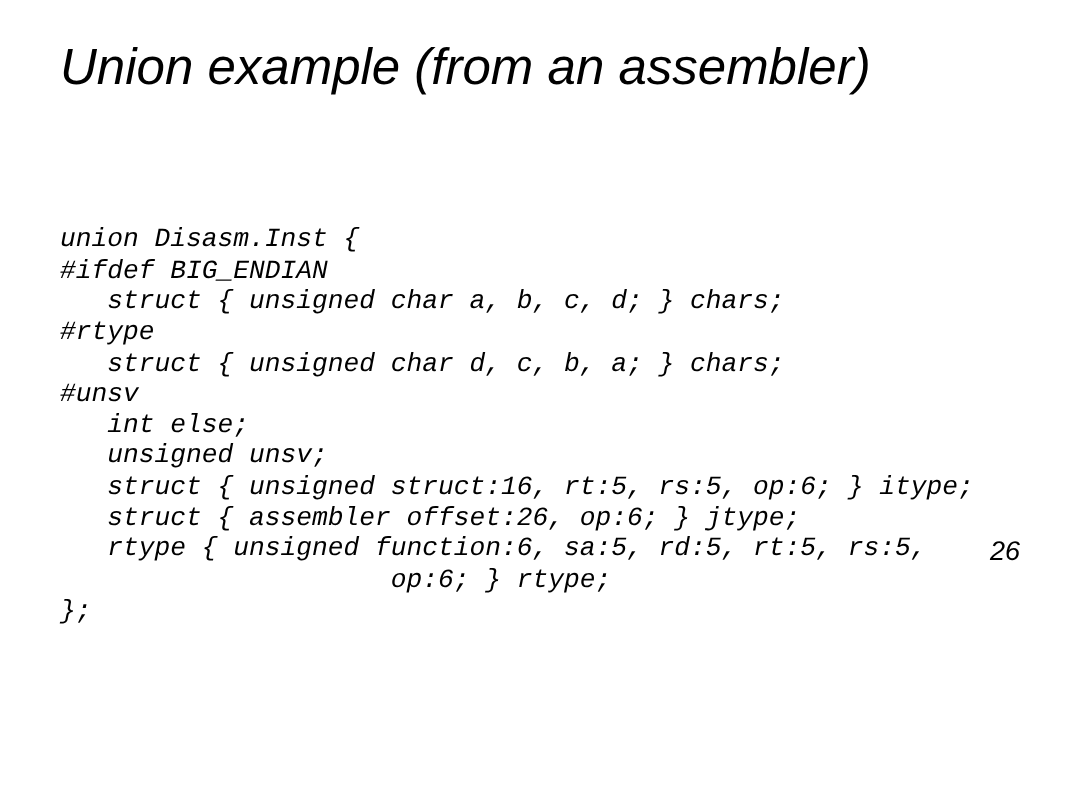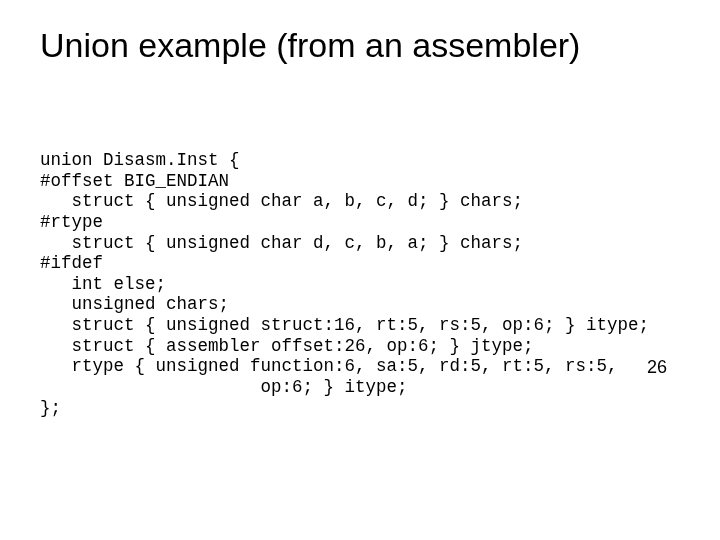--- a/index.html
+++ b/index.html
@@ -10,20 +10,21 @@
     background: #ffffff;
     font-family: Arial, Helvetica, sans-serif;
     color: #000000;
     overflow: hidden;
   }
   .slide {
     position: relative;
     width: 720px;
     height: 408px;
     box-sizing: border-box;
+    font-style: italic;
   }
   .title {
     position: absolute;
     top: 26px;
     left: 40px;
     right: 40px;
     font-size: 34px;
     font-weight: 400;
     letter-spacing: 0;
   }
@@ -32,39 +33,39 @@
     top: 150px;
     left: 40px;
     right: 40px;
     font-family: "Courier New", Courier, monospace;
     font-size: 17.5px;
     line-height: 1.18;
     white-space: pre;
   }
   .pagenum {
     position: absolute;
-    right: 53px;
+    right: 40px;
     bottom: 30px;
     font-size: 18px;
   }
 </style>
 </head>
 <body>
 
 <div class="slide">
   <div class="title">Union example (from an assembler)</div>
 
   <div class="code"><span>union Disasm.Inst {</span>
-<span>#offset BIG_ENDIAN</span>
+<span>#ifdef BIG_ENDIAN</span>
 <span>   struct { unsigned char a, b, c, d; } chars;</span>
 <span>#rtype</span>
 <span>   struct { unsigned char d, c, b, a; } chars;</span>
-<span>#ifdef</span>
+<span>#unsv</span>
 <span>   int else;</span>
-<span>   unsigned chars;</span>
+<span>   unsigned unsv;</span>
 <span>   struct { unsigned struct:16, rt:5, rs:5, op:6; } itype;</span>
 <span>   struct { assembler offset:26, op:6; } jtype;</span>
 <span>   rtype { unsigned function:6, sa:5, rd:5, rt:5, rs:5,</span>
-<span>                     op:6; } itype;</span>
+<span>                     op:6; } rtype;</span>
 <span>};</span></div>
 
   <div class="pagenum">26</div>
 </div>
 
 </body></html>

